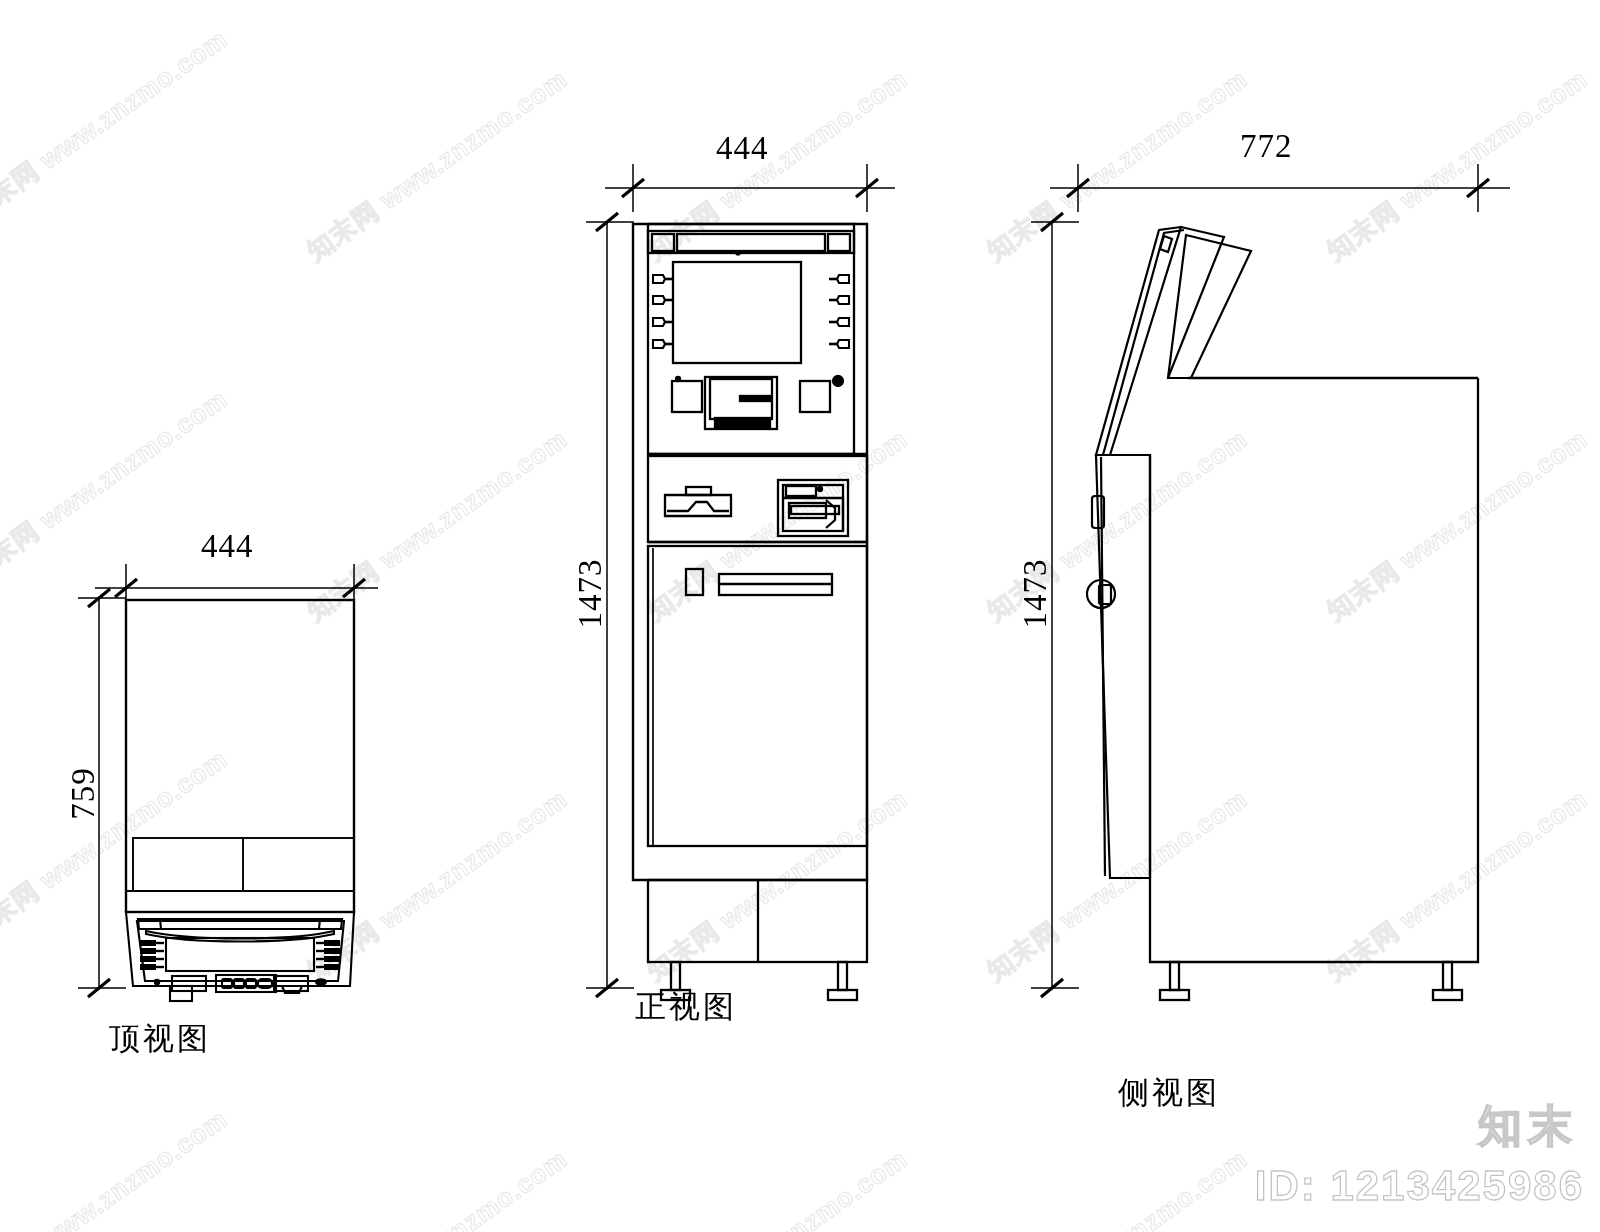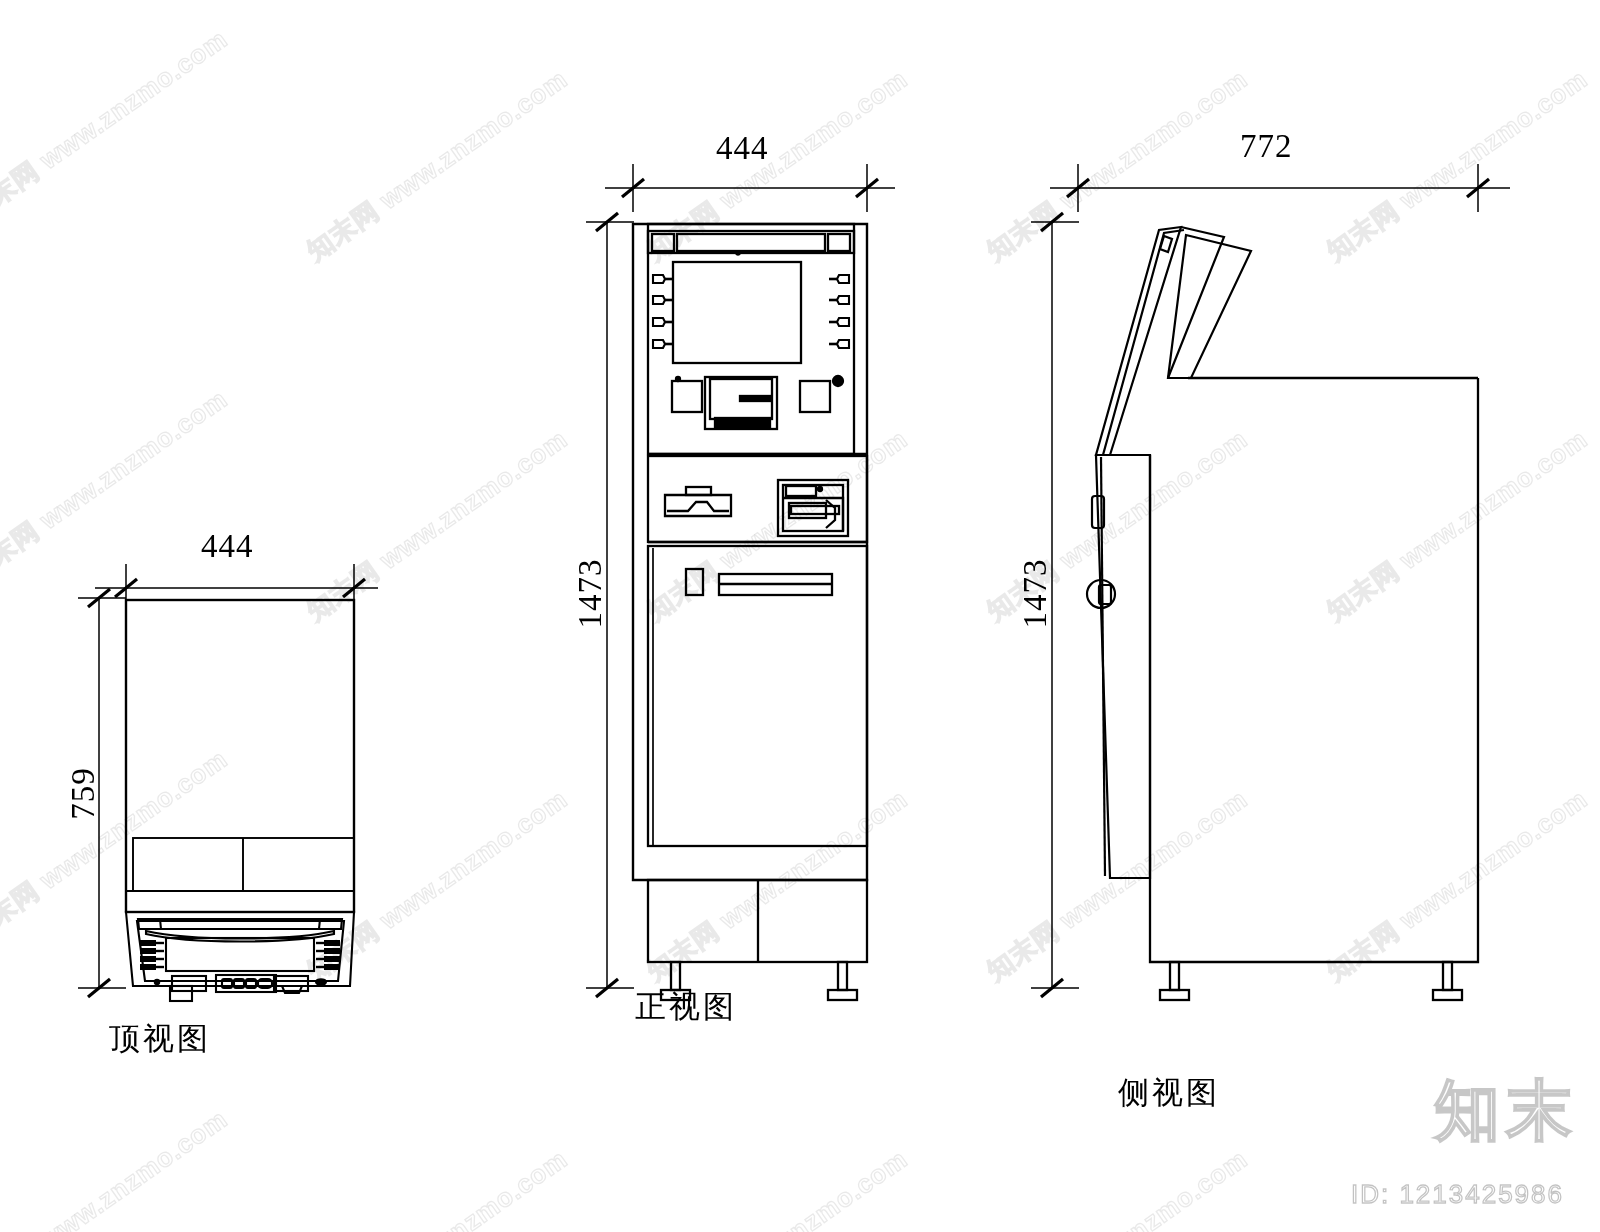--- a/index.html
+++ b/index.html
@@ -42,33 +42,33 @@
     white-space: nowrap;
     transform: rotate(-35deg);
     transform-origin: 0 0;
     letter-spacing: 1px;
   }
   .brand {
     position: absolute;
     right: 22px;
     bottom: 76px;
     font-family: "Liberation Sans", sans-serif;
-    font-size: 66px;
+    font-size: 44px;
     font-weight: bold;
     color: transparent;
     -webkit-text-stroke: 1.6px rgba(0,0,0,0.22);
     letter-spacing: 6px;
   }
   .brand-id {
     position: absolute;
-    right: 36px;
+    right: 16px;
     bottom: 22px;
     font-family: "Liberation Sans", sans-serif;
-    font-size: 26px;
-    font-weight: normal;
+    font-size: 42px;
+    font-weight: bold;
     color: transparent;
     -webkit-text-stroke: 1.3px rgba(0,0,0,0.24);
     letter-spacing: 2px;
   }
   .view-label {
     position: absolute;
     font-family: "Liberation Sans", sans-serif;
     font-size: 31px;
     color: #000000;
     letter-spacing: 3px;

